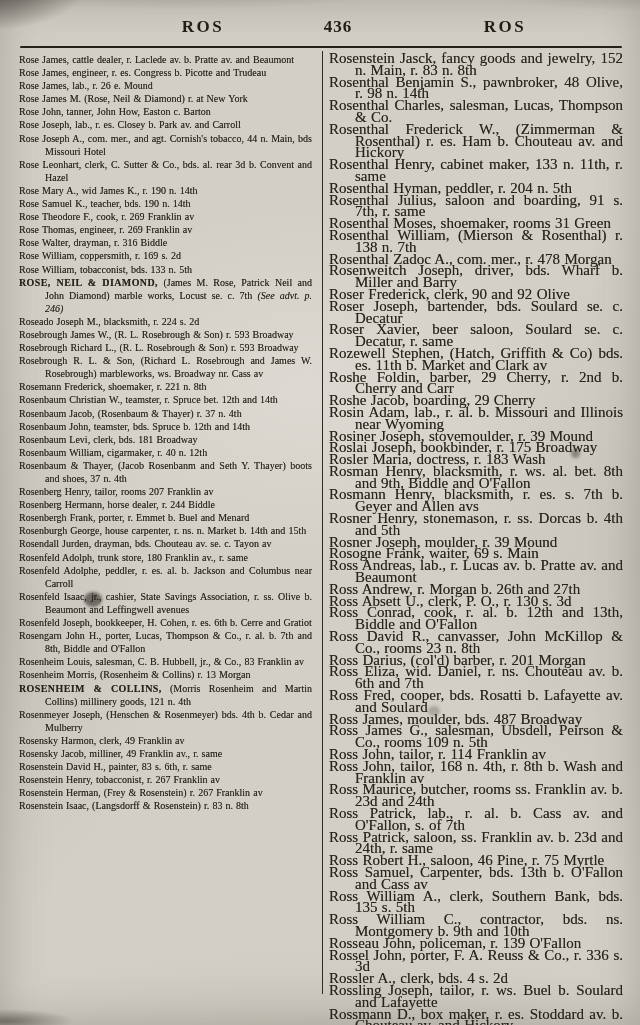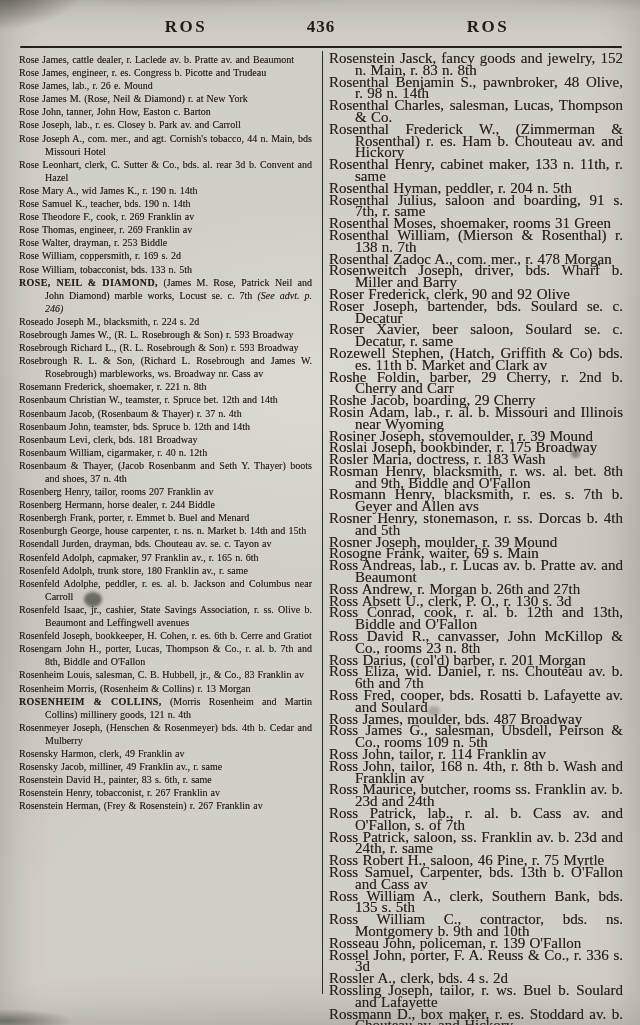--- a/index.html
+++ b/index.html
@@ -14,21 +14,21 @@
       radial-gradient(ellipse 220px 26px at 102% -8px, rgba(122,119,112,0.35), rgba(122,119,112,0) 75%),
       radial-gradient(ellipse 90px 16px at 6px 1021px, rgba(45,43,38,0.55), rgba(45,43,38,0) 75%),
       radial-gradient(ellipse 420px 280px at 48% 38%, rgba(255,255,252,0.22), rgba(255,255,252,0) 65%),
       radial-gradient(ellipse 260px 480px at 99% 55%, rgba(158,153,143,0.18), rgba(158,153,143,0) 70%),
       radial-gradient(ellipse 220px 420px at 1% 60%, rgba(150,145,135,0.16), rgba(150,145,135,0) 70%),
       radial-gradient(ellipse 500px 120px at 50% 101%, rgba(185,181,171,0.35), rgba(185,181,171,0) 75%);
     box-shadow: inset 0 0 46px rgba(98,94,85,0.38);
     font-family:"Liberation Serif","DejaVu Serif",serif;
     color:#262219;
   }
-  .header{position:absolute;top:17px;left:0;width:572px;height:24px;}
+  .header{position:absolute;top:17px;left:17px;width:572px;height:24px;}
   .rubric,.pageno{
     position:absolute;transform:translateX(-50%);
     font-size:17px;font-weight:bold;letter-spacing:2.5px;color:#211d16;
   }
   .rubric.left{left:186px;}
   .pageno{left:321px;letter-spacing:1px;}
   .rubric.right{left:488px;}
   .rule{position:absolute;top:46px;left:20px;width:602px;height:2px;background:#24201a;border-radius:1px;}
   .divider{position:absolute;top:51px;left:322px;width:1.4px;height:943px;background:#2d2923;}
   .cols{position:absolute;top:53px;left:19px;width:604px;display:flex;}
@@ -67,55 +67,55 @@
         <div class="entry">Rose James, lab., r. 26 e. Mound</div>
         <div class="entry">Rose James M. (Rose, Neil &amp; Diamond) r. at New York</div>
         <div class="entry">Rose John, tanner, John How, Easton c. Barton</div>
         <div class="entry">Rose Joseph, lab., r. es. Closey b. Park av. and Carroll</div>
         <div class="entry">Rose Joseph A., com. mer., and agt. Cornish's tobacco, 44 n. Main, bds Missouri Hotel</div>
         <div class="entry">Rose Leonhart, clerk, C. Sutter &amp; Co., bds. al. rear 3d b. Convent and Hazel</div>
         <div class="entry">Rose Mary A., wid James K., r. 190 n. 14th</div>
         <div class="entry">Rose Samuel K., teacher, bds. 190 n. 14th</div>
         <div class="entry">Rose Theodore F., cook, r. 269 Franklin av</div>
         <div class="entry">Rose Thomas, engineer, r. 269 Franklin av</div>
-        <div class="entry">Rose Walter, drayman, r. 253 Biddle</div>
+        <div class="entry">Rose Walter, drayman, r. 316 Biddle</div>
         <div class="entry">Rose William, coppersmith, r. 169 s. 2d</div>
         <div class="entry">Rose William, tobacconist, bds. 133 n. 5th</div>
         <div class="entry"><b class="lead">ROSE, NEIL &amp; DIAMOND,</b> (James M. Rose, Patrick Neil and John Diamond) marble works, Locust se. c. 7th <i>(See advt. p. 246)</i></div>
         <div class="entry">Roseado Joseph M., blacksmith, r. 224 s. 2d</div>
         <div class="entry">Rosebrough James W., (R. L. Rosebrough &amp; Son) r. 593 Broadway</div>
         <div class="entry">Rosebrough Richard L., (R. L. Rosebrough &amp; Son) r. 593 Broadway</div>
         <div class="entry">Rosebrough R. L. &amp; Son, (Richard L. Rosebrough and James W. Rosebrough) marbleworks, ws. Broadway nr. Cass av</div>
         <div class="entry">Rosemann Frederick, shoemaker, r. 221 n. 8th</div>
         <div class="entry">Rosenbaum Christian W., teamster, r. Spruce bet. 12th and 14th</div>
         <div class="entry">Rosenbaum Jacob, (Rosenbaum &amp; Thayer) r. 37 n. 4th</div>
         <div class="entry">Rosenbaum John, teamster, bds. Spruce b. 12th and 14th</div>
         <div class="entry">Rosenbaum Levi, clerk, bds. 181 Broadway</div>
         <div class="entry">Rosenbaum William, cigarmaker, r. 40 n. 12th</div>
         <div class="entry">Rosenbaum &amp; Thayer, (Jacob Rosenbanm and Seth Y. Thayer) boots and shoes, 37 n. 4th</div>
         <div class="entry">Rosenberg Henry, tailor, rooms 207 Franklin av</div>
         <div class="entry">Rosenberg Hermann, horse dealer, r. 244 Biddle</div>
         <div class="entry">Rosenbergh Frank, porter, r. Emmet b. Buel and Menard</div>
         <div class="entry">Rosenburgh George, house carpenter, r. ns. n. Market b. 14th and 15th</div>
         <div class="entry">Rosendall Jurden, drayman, bds. Chouteau av. se. c. Tayon av</div>
-        <div class="entry">Rosenfeld Adolph, capmaker, 97 Franklin av., r. 165 n. 6th</div>
         <div class="entry">Rosenfeld Adolph, trunk store, 180 Franklin av., r. same</div>
         <div class="entry">Rosenfeld Adolphe, peddler, r. es. al. b. Jackson and Columbus near Carroll</div>
         <div class="entry">Rosenfeld Isaac, jr., cashier, State Savings Association, r. ss. Olive b. Beaumont and Leffingwell avenues</div>
         <div class="entry">Rosenfeld Joseph, bookkeeper, H. Cohen, r. es. 6th b. Cerre and Gratiot</div>
         <div class="entry">Rosengarn John H., porter, Lucas, Thompson &amp; Co., r. al. b. 7th and 8th, Biddle and O'Fallon</div>
         <div class="entry">Rosenheim Louis, salesman, C. B. Hubbell, jr., &amp; Co., 83 Franklin av</div>
         <div class="entry">Rosenheim Morris, (Rosenheim &amp; Collins) r. 13 Morgan</div>
         <div class="entry"><b class="lead">ROSENHEIM &amp; COLLINS,</b> (Morris Rosenheim and Martin Collins) millinery goods, 121 n. 4th</div>
         <div class="entry">Rosenmeyer Joseph, (Henschen &amp; Rosenmeyer) bds. 4th b. Cedar and Mulberry</div>
         <div class="entry">Rosensky Harmon, clerk, 49 Franklin av</div>
         <div class="entry">Rosensky Jacob, milliner, 49 Franklin av., r. same</div>
         <div class="entry">Rosenstein David H., painter, 83 s. 6th, r. same</div>
         <div class="entry">Rosenstein Henry, tobacconist, r. 267 Franklin av</div>
         <div class="entry">Rosenstein Herman, (Frey &amp; Rosenstein) r. 267 Franklin av</div>
+        <div class="entry">Rosenstein Isaac, (Langsdorff &amp; Rosenstein) r. 83 n. 8th</div>
       </div>
     <div class="col col-right" id="col-right">
         <div class="entry">Rosenstein Jasck, fancy goods and jewelry, 152 n. Main, r. 83 n. 8th</div>
         <div class="entry">Rosenthal Benjamin S., pawnbroker, 48 Olive, r. 98 n. 14th</div>
         <div class="entry">Rosenthal Charles, salesman, Lucas, Thompson &amp; Co.</div>
         <div class="entry">Rosenthal Frederick W., (Zimmerman &amp; Rosenthal) r. es. Ham b. Chouteau av. and Hickory</div>
         <div class="entry">Rosenthal Henry, cabinet maker, 133 n. 11th, r. same</div>
         <div class="entry">Rosenthal Hyman, peddler, r. 204 n. 5th</div>
         <div class="entry">Rosenthal Julius, saloon and boarding, 91 s. 7th, r. same</div>
         <div class="entry">Rosenthal Moses, shoemaker, rooms 31 Green</div>

